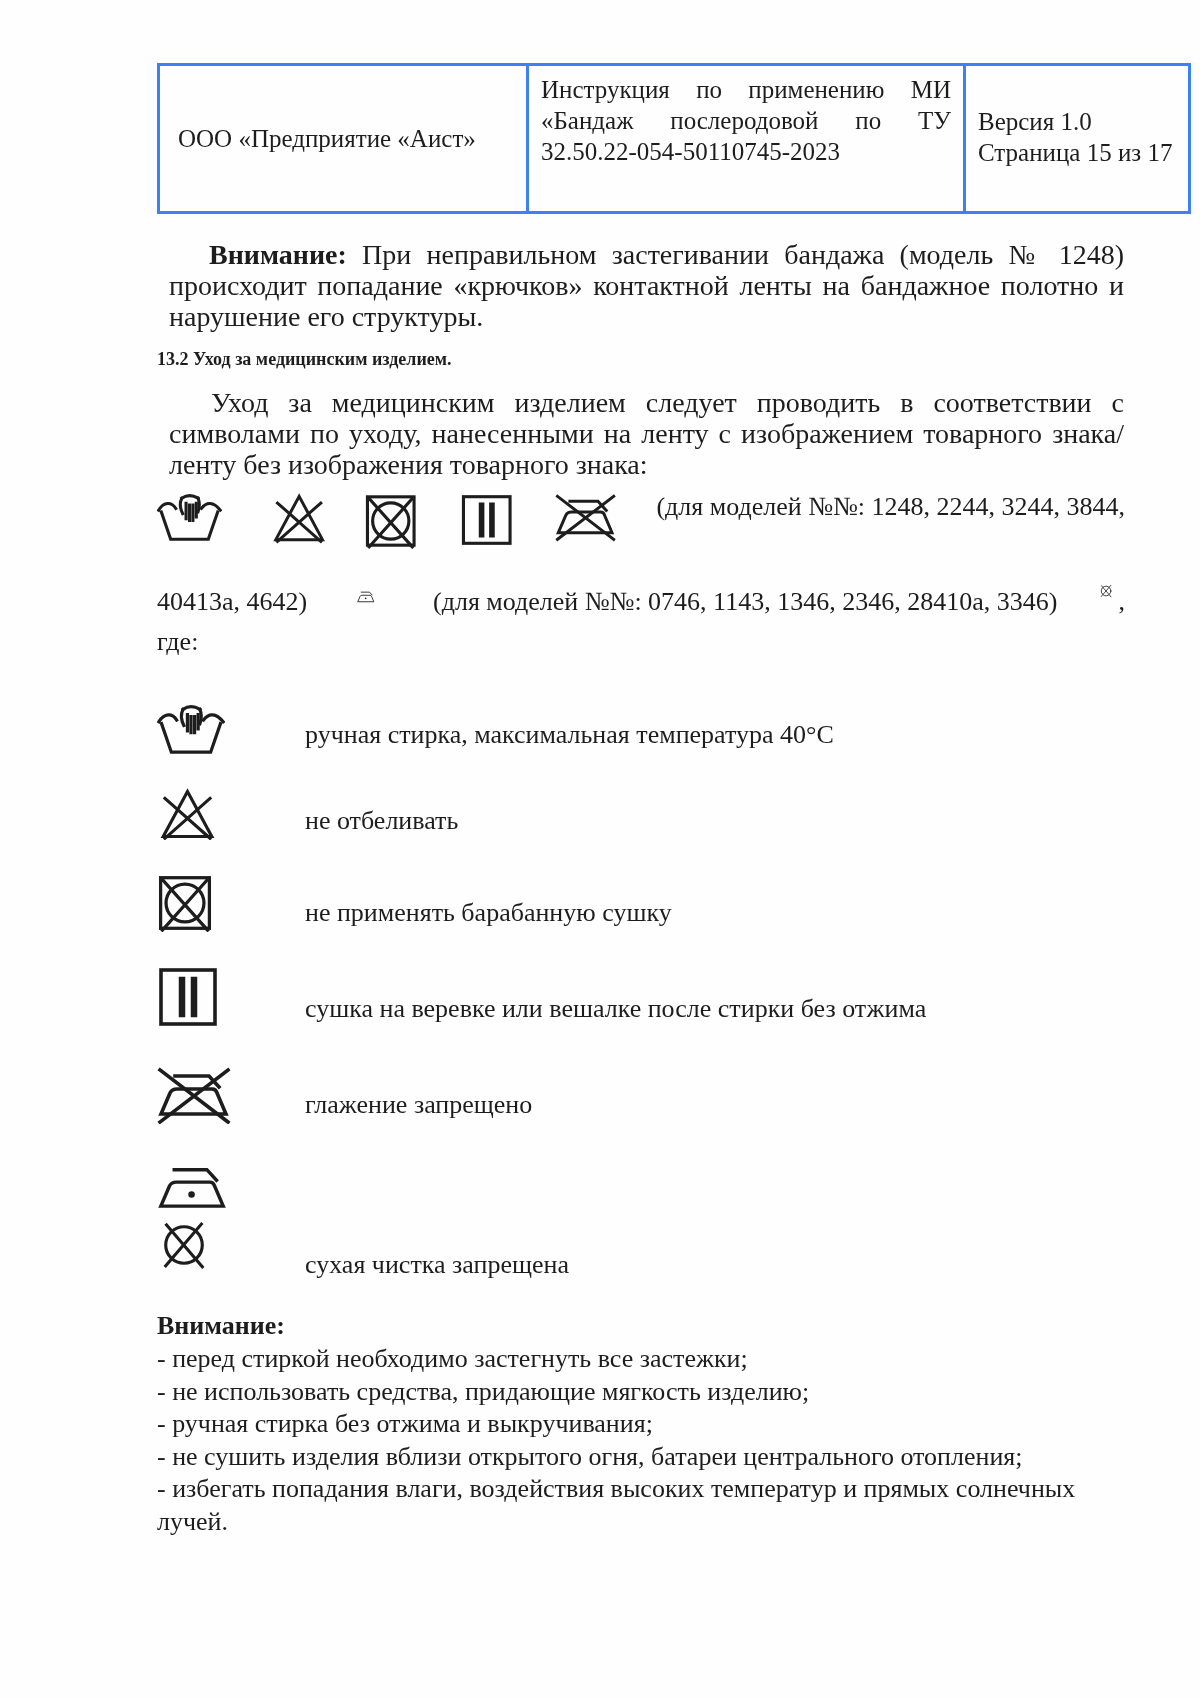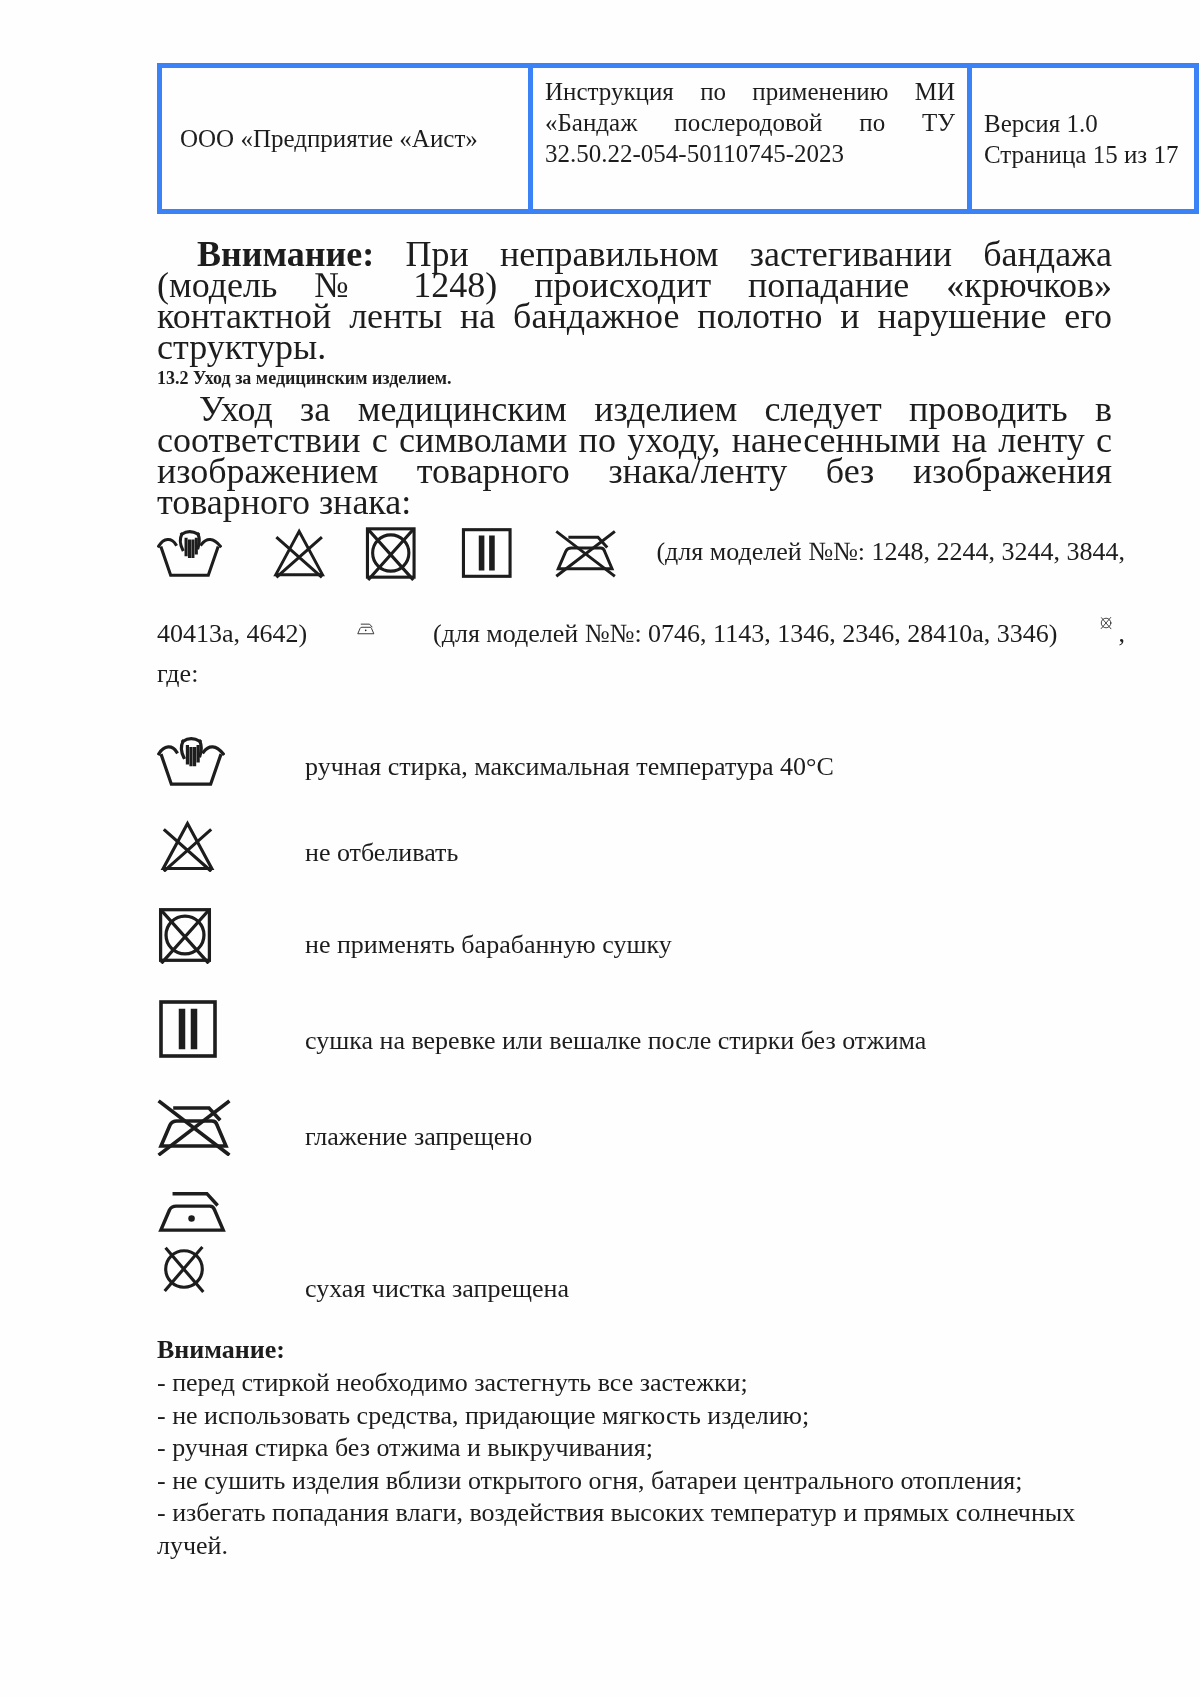--- a/index.html
+++ b/index.html
@@ -11,55 +11,55 @@
     font-family:"Liberation Serif","DejaVu Serif",serif;
     color:#1d1d1d;
     overflow:hidden;
   }
   
   .hdr{
     position:absolute;left:157px;top:63px;width:968px;height:151px;
     border-collapse:collapse;table-layout:fixed;
   }
   .hdr td{
-    border:5px solid #3b82f6;
+    border:3px solid #3b82f6;
     vertical-align:top;
     font-size:25px;line-height:31px;
     padding:6px 12px;
   }
   .hdr td.c1{width:336px;vertical-align:middle;padding-left:18px;}
   .hdr td.c2{width:410px;text-align:justify;padding-top:8px;}
   .hdr td.c3{width:222px;padding:0;}
   .c3in{height:139px;display:flex;flex-direction:column;justify-content:center;padding:8px 12px 6px 12px;box-sizing:border-box;}
   
   .content{position:absolute;left:157px;top:214px;width:968px;font-size:26px;}
-  .para{margin:0;text-align:justify;line-height:31px;font-size:36px;width:955px;}
+  .para{margin:12px;text-align:justify;line-height:31px;font-size:28px;width:955px;}
   .p-warn{margin-top:25px;text-indent:40px;}
   .p-care{text-indent:42px;}
   .heading{margin:0;font-weight:bold;line-height:31px;font-size:18px;}
   b{font-weight:bold;}
   
   svg.ic{fill:none;stroke:#1d1d1d;stroke-width:3.6;stroke-linecap:square;stroke-linejoin:miter;display:block;}
-  .symrow1{margin-top:6px;display:flex;align-items:center;height:58px;}
+  .symrow1{margin-top:6px;display:flex;align-items:flex-start;height:58px;}
   .symrow1 .note{margin-left:40px;padding-bottom:2px;white-space:nowrap;}
   .m1{margin-left:48px;} .m2{margin-left:36px;} .m3{margin-left:42px;} .m4{margin-left:42px;}
   .symrow2{margin-top:22px;display:flex;align-items:flex-end;height:46px;}
   .symrow2 span{padding-bottom:1px;white-space:nowrap;}
   .symrow2 .iron2{margin-left:50px;}
   .symrow2 .note2{margin-left:58px;}
   .symrow2 .circ2{margin-left:42px;margin-bottom:2px;}
   .symrow2 .comma{margin-left:5px;}
   .where{margin:8px 0 0 0;line-height:31px;}
   
   .legend{margin-top:47px;}
   .lrow{display:flex;align-items:flex-end;}
   .licon{width:148px;}
   .ltext{padding-bottom:4px;}
   .lr1{margin-bottom:34px;} .lr2{margin-bottom:34px;} .lr3{margin-bottom:34px;}
-  .lr4{margin-bottom:38px;} .lr5{margin-bottom:28px;} .lr6{margin-bottom:8px;}
+  .lr4{margin-bottom:38px;} .lr5{margin-bottom:36px;} .lr6{margin-bottom:8px;}
   .lr7 .ltext{margin-bottom:-12px;}
   
   .attn{margin-top:38px;}
   .attn .heading{font-size:26px;}
   .bullet{margin:0;line-height:32.5px;font-size:26px;}
   .bullets{margin-top:2px;}
   .defs{position:absolute;width:0;height:0;overflow:hidden;}
 </style>
 </head>
 <body>

